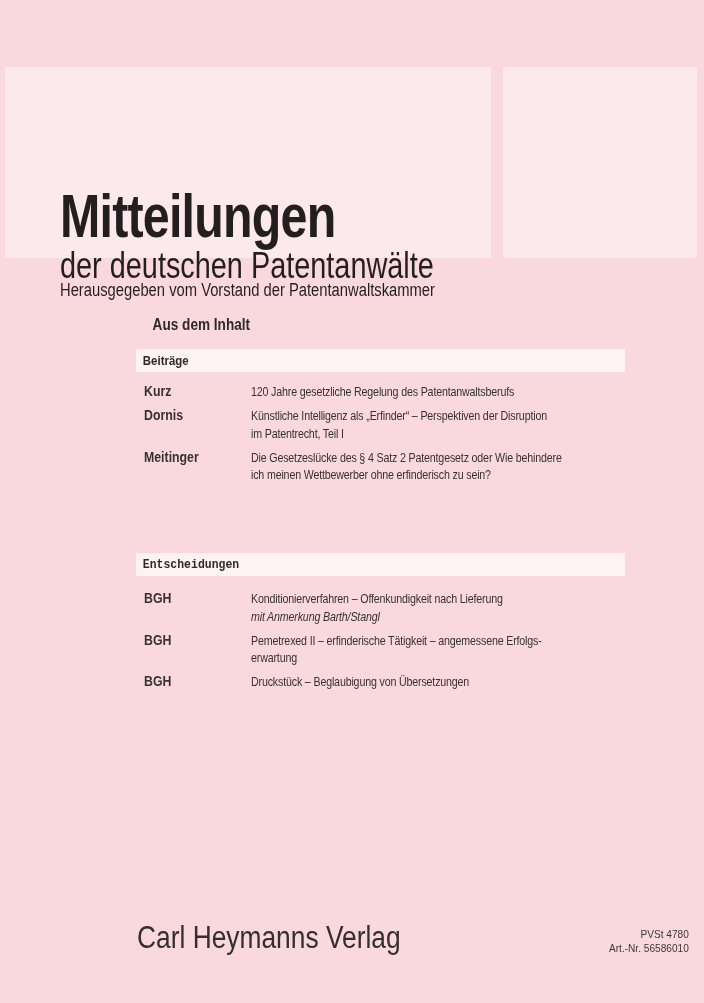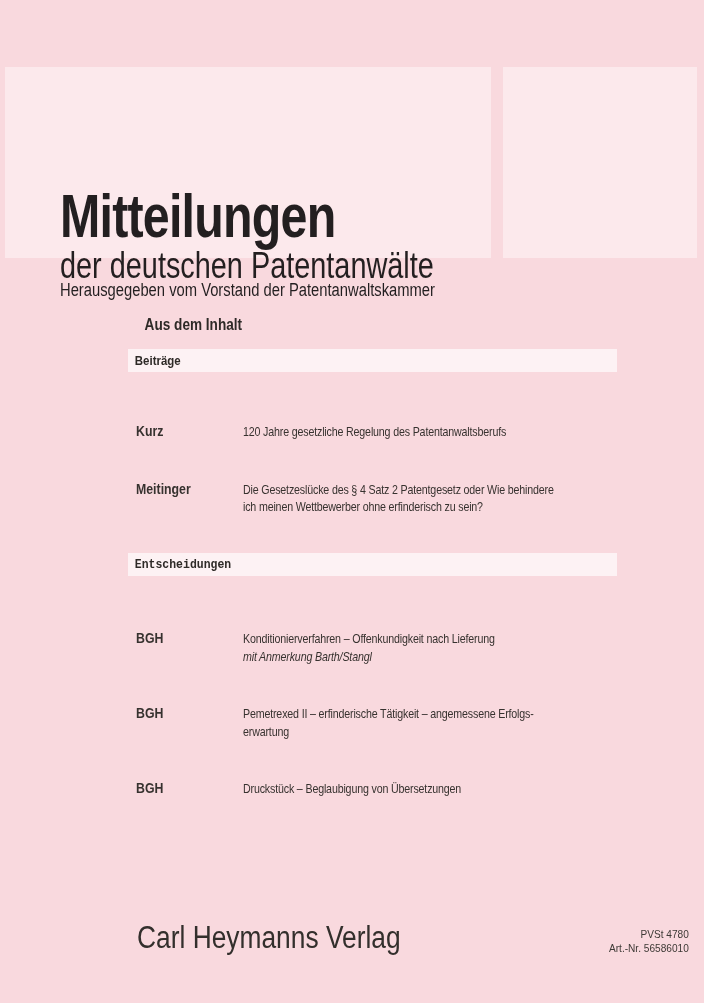--- a/index.html
+++ b/index.html
@@ -40,21 +40,21 @@
   }
   .mag-publine {
     position: absolute; left: 55px; top: 214px;
     font-size: 18px; font-weight: 500; line-height: 1;
     color: #231f20;
     transform: scaleX(0.82);
   }
 
   
   .contents {
-    position: absolute; left: 128px; top: 311px;
+    position: absolute; left: 136px; top: 311px;
     width: 489px; height: 440px;
   }
   .contents-heading {
     position: absolute; left: 8px; top: 6px;
     margin: 0; font-size: 16px; font-weight: bold; line-height: 1;
     color: #2e2a27;
     transform: scaleX(0.85);
   }
   .band {
     position: absolute; left: 0; width: 489px; height: 23px;
@@ -66,21 +66,21 @@
     display: inline-block; padding-left: 8px;
     font-size: 13.5px; font-weight: bold; line-height: 23px;
     color: #2e2a27; white-space: nowrap;
     transform: scaleX(0.85); transform-origin: 0 0;
   }
 
   .rows { position: absolute; left: 8px; width: 480px; }
   .rows-beitraege { top: 72px; }
   .rows-entscheidungen { top: 279px; }
 
-  .row { position: relative; margin-bottom: 6.5px; margin-top: 40px; }
+  .row { position: relative; margin-bottom: 6.5px; }
   .author {
     position: absolute; left: 0; top: 0;
     font-size: 14px; font-weight: bold; line-height: 17.5px;
     white-space: nowrap;
     transform: scaleX(0.88); transform-origin: 0 0;
   }
   .descbox {
     margin-left: 107px; width: 500px;
     transform: scaleX(0.82); transform-origin: 0 0;
   }
@@ -131,20 +131,27 @@
     </div>
 
     <div class="rows rows-beitraege">
       <div class="row">
         <span class="author">Kurz</span>
         <div class="descbox">
           <div class="desc">120 Jahre gesetzliche Regelung des Patentanwaltsberufs</div>
         </div>
       </div>
       <div class="row">
+        <span class="author">Dornis</span>
+        <div class="descbox">
+          <div class="desc">Künstliche Intelligenz als „Erfinder“ – Perspektiven der Disruption
+im Patentrecht, Teil I</div>
+        </div>
+      </div>
+      <div class="row">
         <span class="author">Meitinger</span>
         <div class="descbox">
           <div class="desc">Die Gesetzeslücke des § 4 Satz 2 Patentgesetz oder Wie behindere
 ich meinen Wettbewerber ohne erfinderisch zu sein?</div>
         </div>
       </div>
     </div>
 
     <div class="band band-entscheidungen">
       <span class="band-label">Entscheidungen</span>

